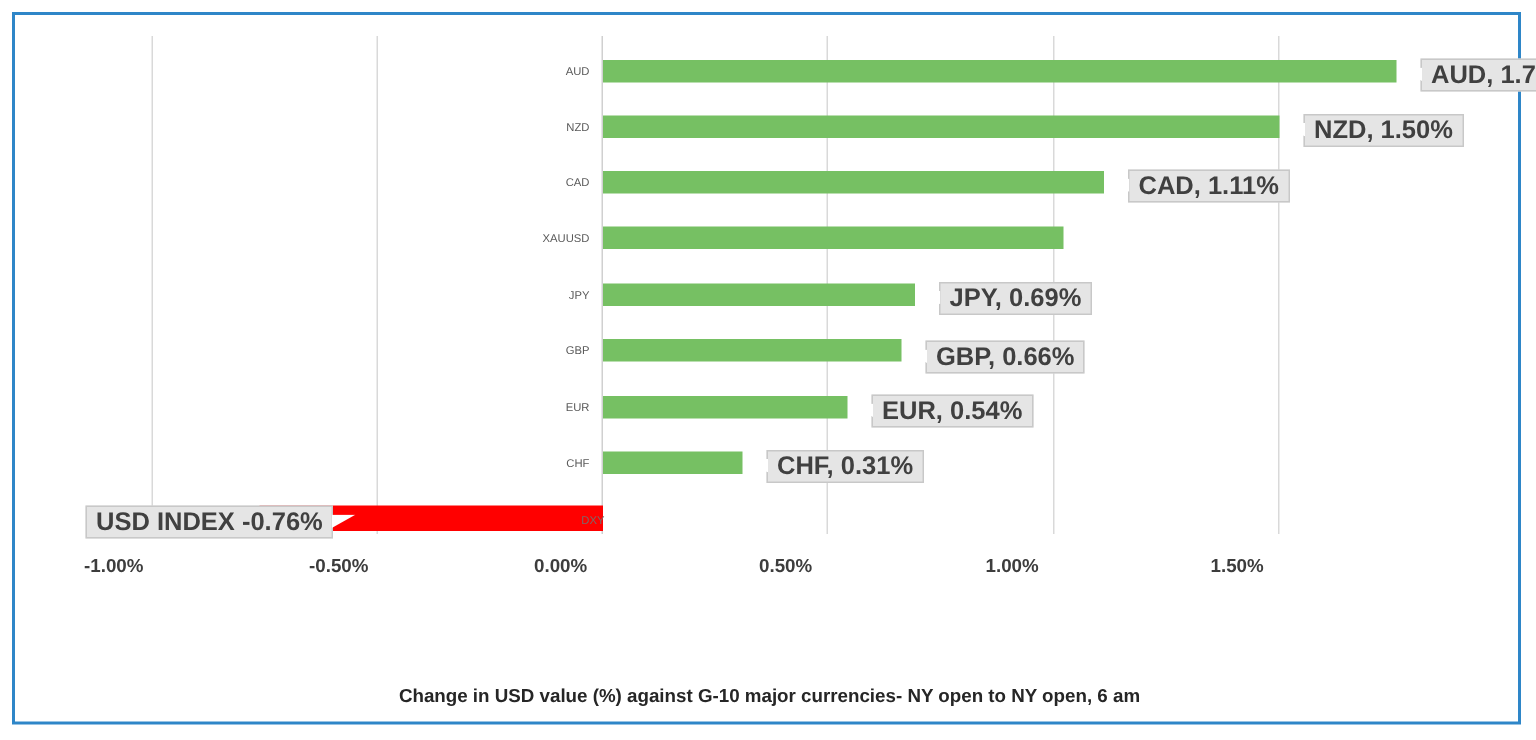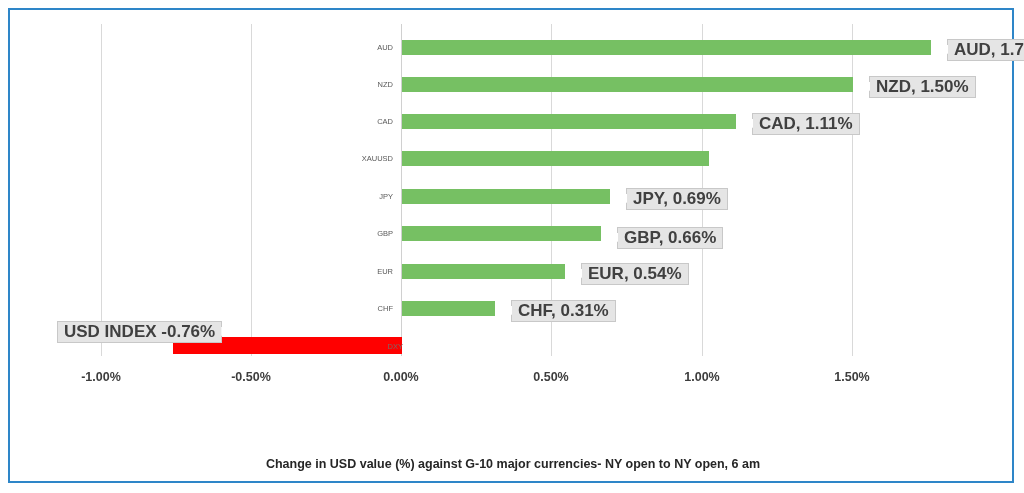--- a/index.html
+++ b/index.html
@@ -47,21 +47,21 @@
   .callout.left-tail .tail{left:-16px;
     clip-path:polygon(100% 0,0 0,100% 100%);
     border-top:none;background:#fff;
   }
   .callout.right-tail .tail{right:-16px;
     clip-path:polygon(0 0,100% 0,0 100%);
     border-top:none;background:#fff;
   }
   .tick{
     position:absolute;top:360px;font-size:12.5px;font-weight:bold;
-    color:#3d3d3d;text-align:center;width:90px;
+    color:#3d3d3d;text-align:left;width:90px;
   }
   #caption{
     position:absolute;top:447px;left:0;width:1006px;text-align:center;
     font-size:12.5px;font-weight:bold;color:#262626;
   }
 </style>
 </head>
 <body>
 
 <div id="frame">
@@ -123,21 +123,21 @@
 
     <div class="catlabel" style="left:310px;top:291px;width:56px;">CHF</div>
     <div class="bar pos" style="left:375px;top:291px;width:93px;"></div>
     <div class="callout left-tail" style="left:484px;top:290px;">
       <span class="tail"></span>
       <span>CHF, 0.31%</span>
     </div>
 
     <div class="bar neg" style="left:146px;top:327px;width:229px;height:17px;"></div>
     <div class="catlabel on-bar" style="left:336px;top:328px;width:40px;line-height:17px;">DXY</div>
-    <div class="callout right-tail" style="left:30px;top:311px;">
+    <div class="callout right-tail" style="left:30px;top:327px;">
       <span class="tail"></span>
       <span>USD INDEX -0.76%</span>
     </div>
 
     <div class="tick" style="left:29px;">-1.00%</div>
     <div class="tick" style="left:179px;">-0.50%</div>
     <div class="tick" style="left:329px;">0.00%</div>
     <div class="tick" style="left:479px;">0.50%</div>
     <div class="tick" style="left:630px;">1.00%</div>
     <div class="tick" style="left:780px;">1.50%</div>

